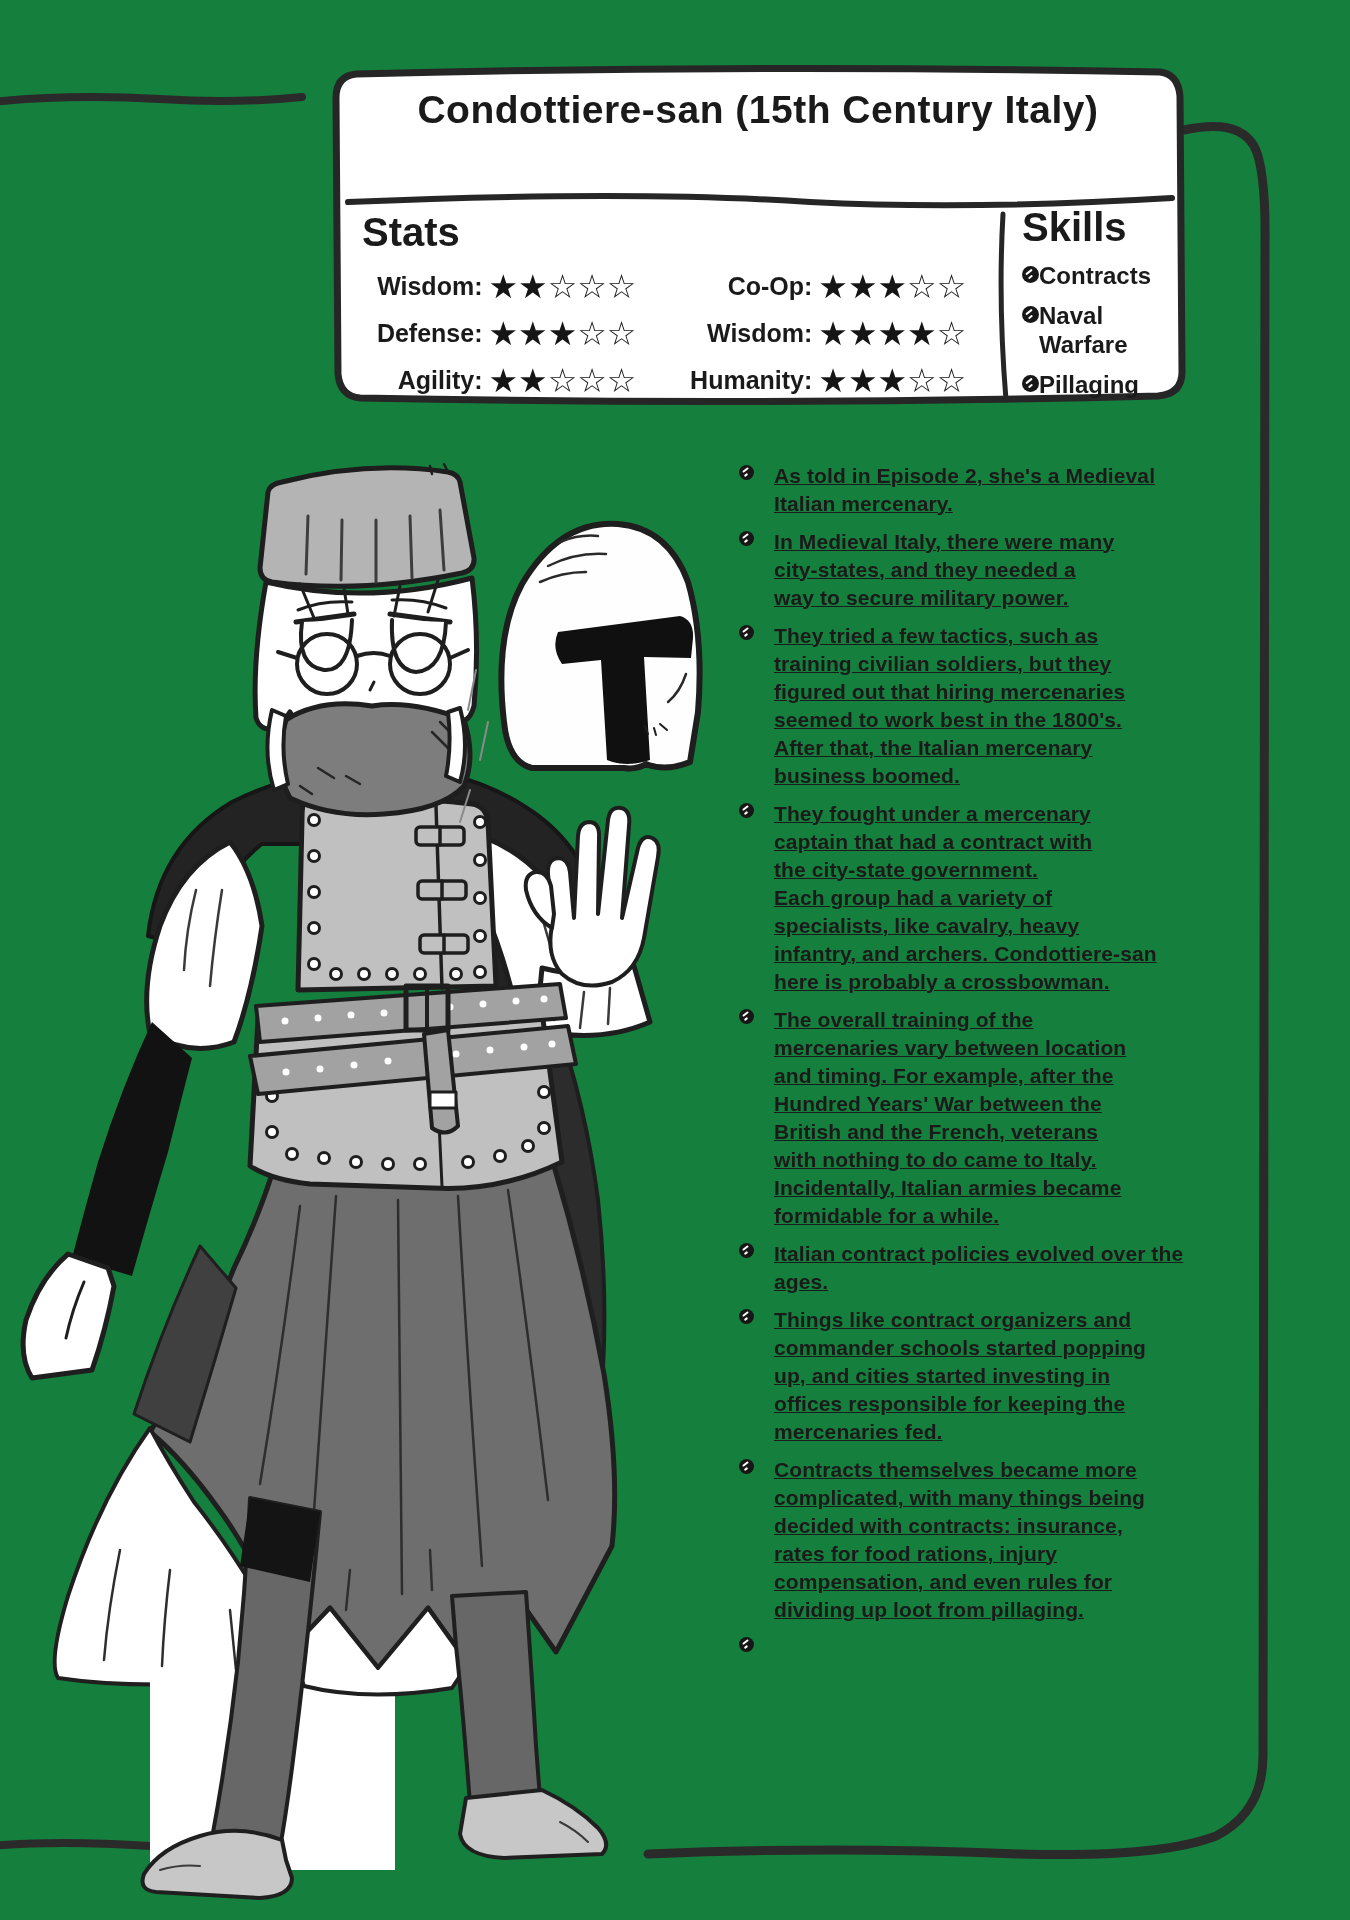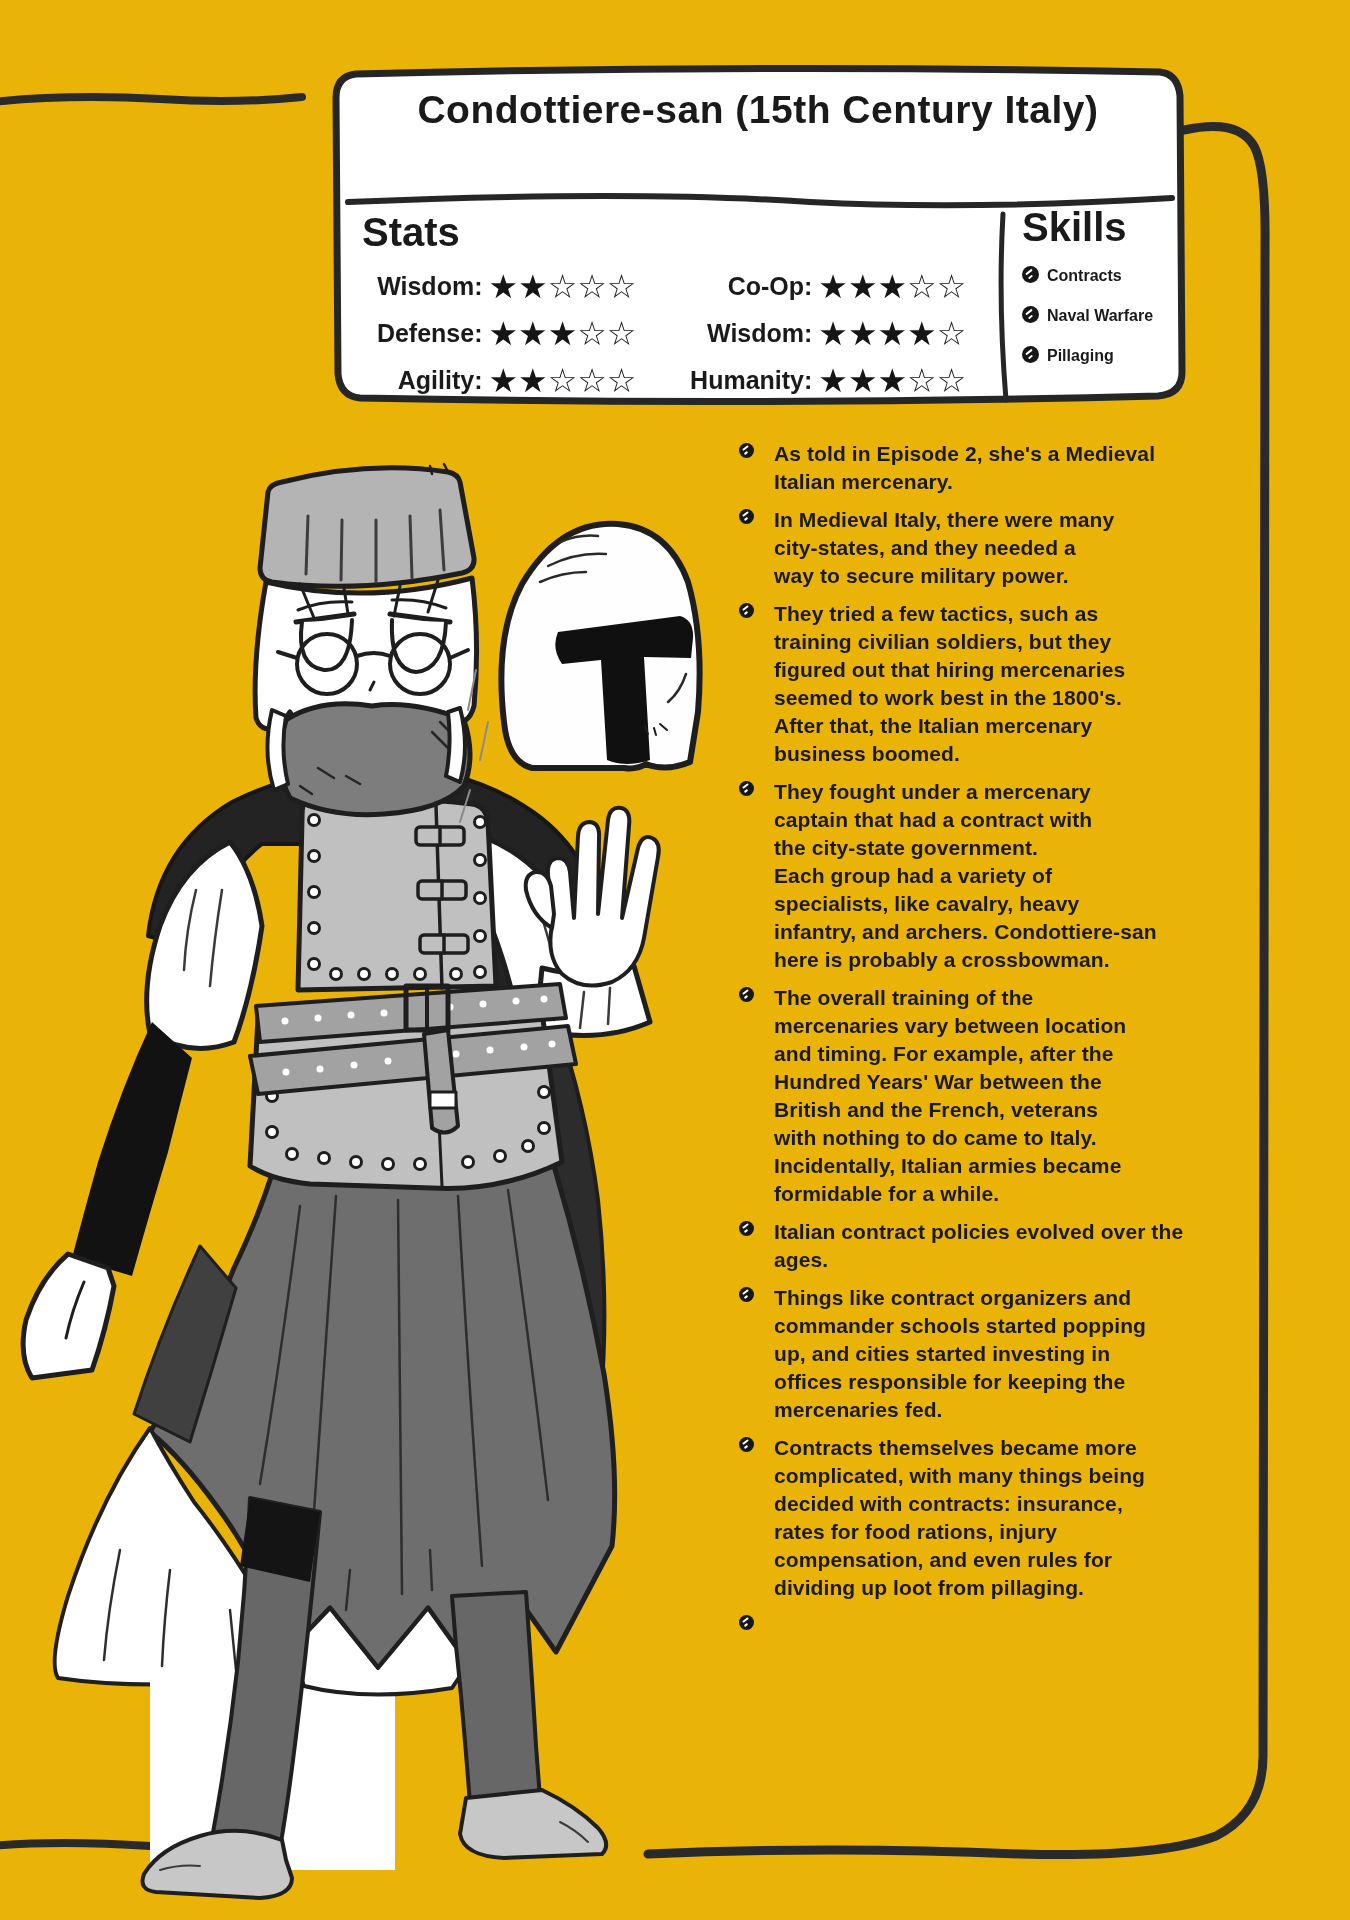--- a/index.html
+++ b/index.html
@@ -1,17 +1,17 @@
 <!DOCTYPE html>
 <html><head>
 <meta charset="utf-8">
 <style>
   html,body{margin:0;padding:0;background:#ffffff;}
   .canvas{
-    position:relative;width:1350px;height:1920px;background:#eab308;
+    position:relative;width:1350px;height:1920px;background:#15803d;
     overflow:hidden;font-family:"Liberation Sans",sans-serif;color:#1a1a1a;
   }
   svg{display:block;}
   .layer{position:absolute;left:0;top:0;}
 
   
   .titlebox{position:absolute;left:330px;top:62px;width:856px;height:346px;z-index:5;}
   .titlebox .boxlines{position:absolute;left:0;top:0;}
   .panel-title{
     position:absolute;left:0;top:26px;width:100%;text-align:center;
@@ -23,35 +23,35 @@
   .stat-row{display:flex;align-items:center;height:47px;}
   .stat-label{font-size:25px;font-weight:bold;white-space:nowrap;}
   .stat-label.c1{width:122px;text-align:right;}
   .stat-label.c2{width:142px;text-align:right;}
   .stars{
     width:186px;font-family:"DejaVu Sans",sans-serif;font-size:33px;line-height:1;
     white-space:nowrap;padding-left:6px;letter-spacing:0px;color:#151515;
   }
   .skills-area{position:absolute;left:692px;top:143px;width:158px;}
   .skill-item{display:flex;margin-top:11px;}
-  .skill-label{font-size:16px;font-weight:bold;line-height:29px;margin-left:8px;}
+  .skill-label{font-size:24px;font-weight:bold;line-height:29px;margin-left:0;}
 
   
   .dot{
     flex:0 0 auto;width:17px;height:17px;border-radius:50%;
     background:#171717;position:relative;margin-top:5px;
   }
   .dot::before,.dot::after{content:"";position:absolute;background:#ffffff;height:2px;border-radius:1px;transform:rotate(-38deg);}
   .dot::before{width:8px;left:3px;top:5px;}
   .dot::after{width:5px;left:6px;top:10px;}
 
   
   .notes{
-    position:absolute;left:737px;top:440px;width:522px;z-index:4;
-    display:flex;flex-direction:column;gap:10px;
+    position:absolute;left:737px;top:462px;width:522px;z-index:4;
+    display:flex;flex-direction:column;gap:10px;text-decoration:underline;
   }
   .note{position:relative;padding-left:37px;}
   .note .dot{position:absolute;left:2px;top:3px;width:15px;height:15px;margin:0;}
   .note .dot::before{width:7px;left:3px;top:4px;}
   .note .dot::after{width:4px;left:5px;top:9px;}
   .note-text{
     font-size:21px;font-weight:bold;line-height:28px;white-space:pre-line;
     letter-spacing:0.1px;
   }
 </style>

